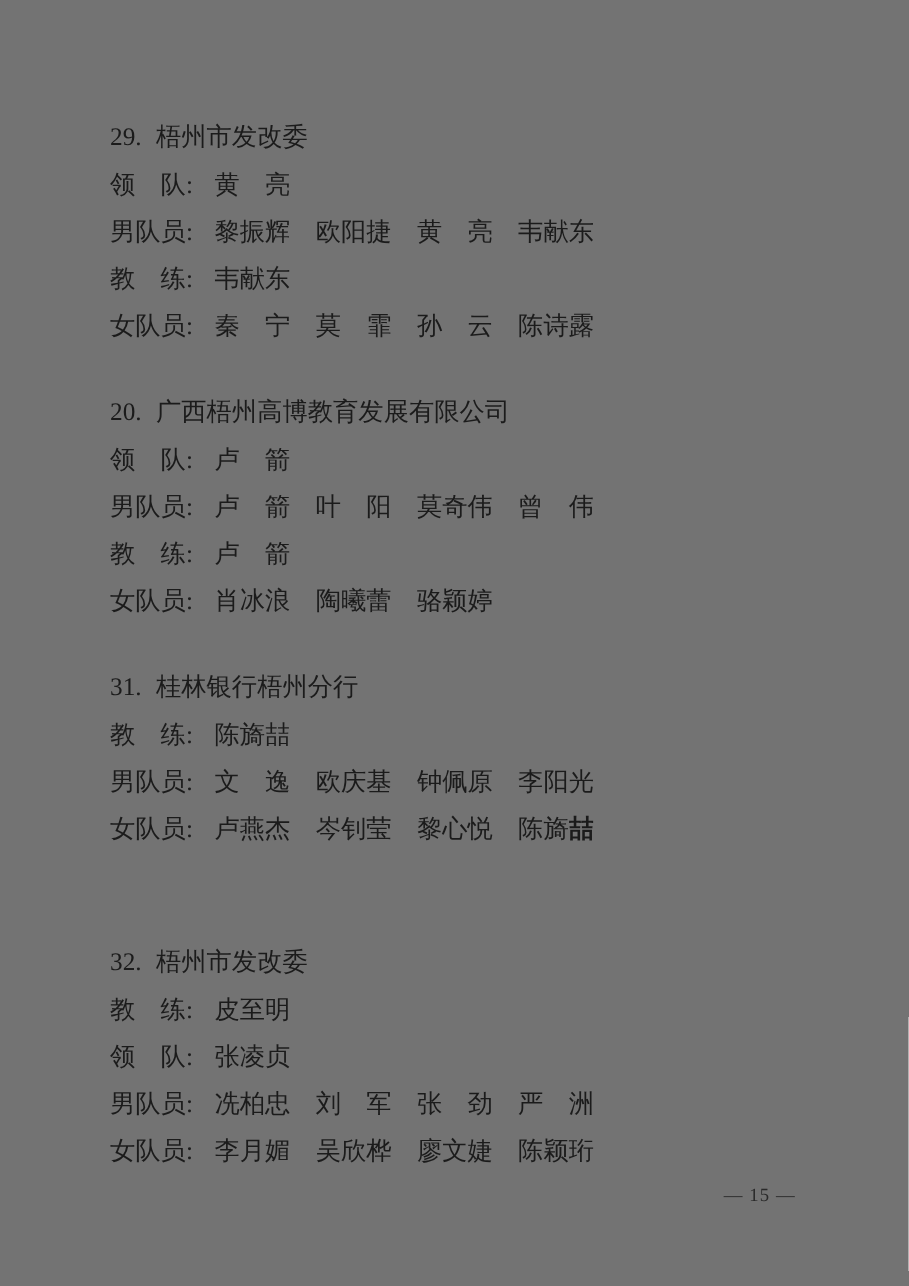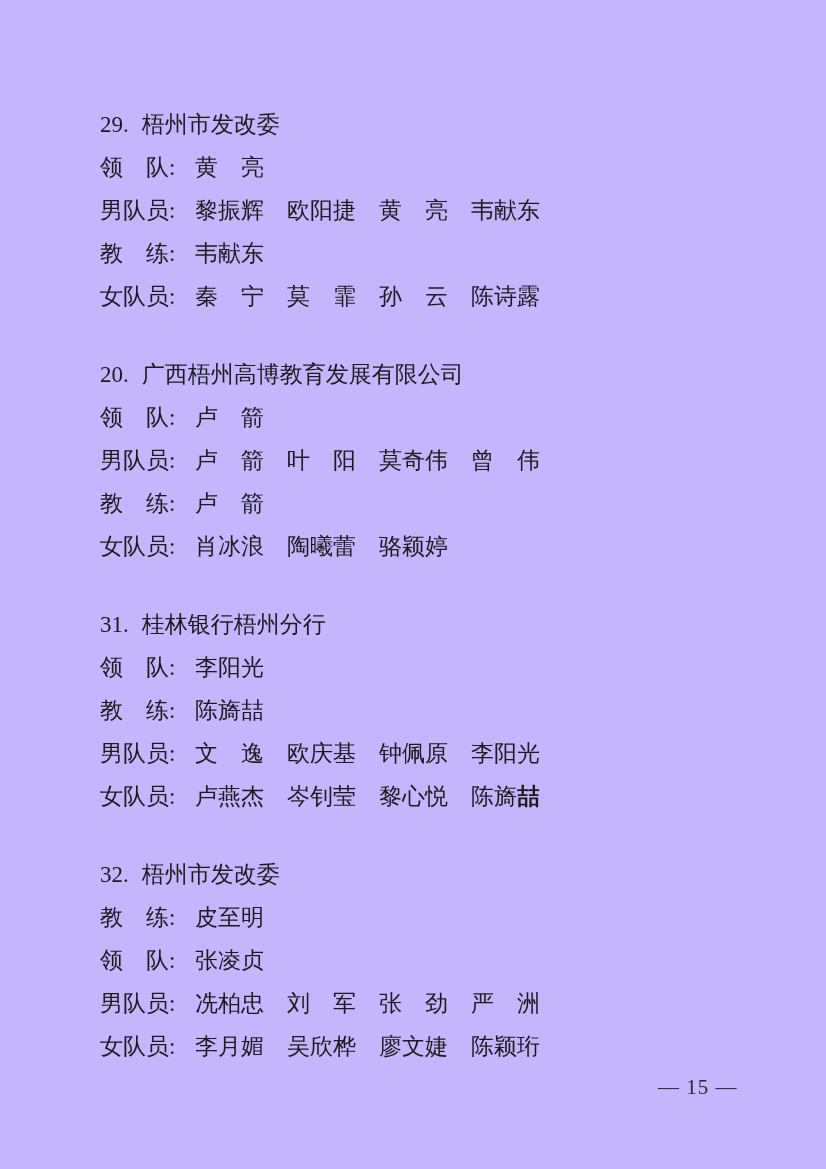--- a/index.html
+++ b/index.html
@@ -4,21 +4,21 @@
 <style>
   html, body {
     margin: 0;
     padding: 0;
     background: #e8e8e8;
   }
   .page {
     position: relative;
     width: 826px;
     height: 1169px;
-    background: #c4b5fd;
+    background: #737373;
     margin: 0 auto;
     overflow: hidden;
     font-family: "Liberation Serif", "DejaVu Serif", serif;
     color: #1b1b1b;
   }
   .team {
     position: absolute;
     left: 100px;
     width: 640px;
   }
@@ -39,21 +39,21 @@
     width: 95px;
   }
   .heiti {
     font-family: "DejaVu Sans", sans-serif;
     font-weight: 700;
   }
   .footer {
     position: absolute;
     left: 658px;
     top: 1076px;
-    font-size: 21px;
+    font-size: 17px;
     line-height: 22px;
     color: #2a2a2a;
     letter-spacing: 1px;
   }
 </style>
 </head>
 <body>
 
 <div class="page">
 
@@ -91,23 +91,20 @@
     <div class="line">
       <span class="lbl">女队员: </span><span>肖冰浪　陶曦蕾　骆颖婷</span><span class="heiti"></span>
     </div>
   </section>
 
   <section class="team s2">
     <div class="line">
       <span class="num">31.</span><span class="tname">桂林银行梧州分行</span>
     </div>
     <div class="line">
-      <span class="lbl">领　队: </span><span>李阳光</span>
-    </div>
-    <div class="line">
       <span class="lbl">教　练: </span><span>陈旖喆</span>
     </div>
     <div class="line">
       <span class="lbl">男队员: </span><span>文　逸　欧庆基　钟佩原　李阳光</span>
     </div>
     <div class="line">
       <span class="lbl">女队员: </span><span>卢燕杰　岑钊莹　黎心悦　陈旖</span><span class="heiti">喆</span>
     </div>
   </section>
 

